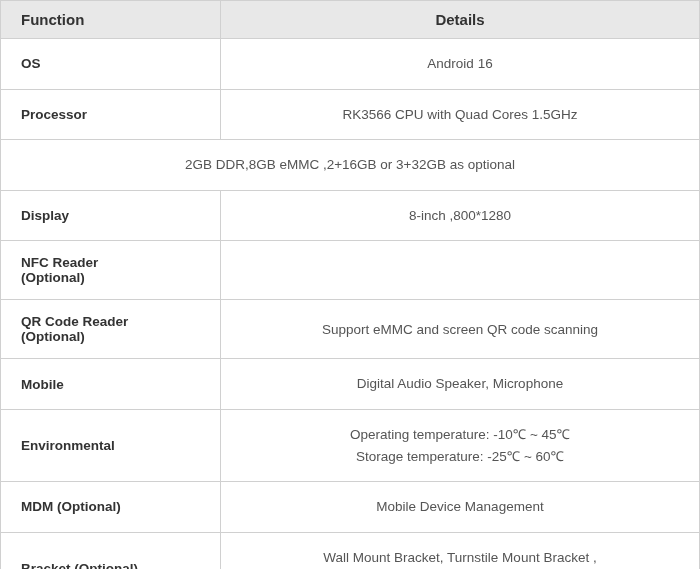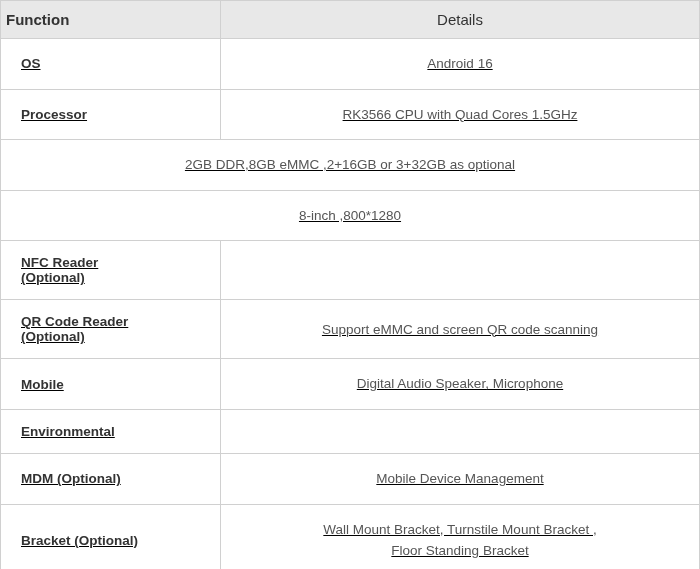--- a/index.html
+++ b/index.html
@@ -22,40 +22,39 @@
 
     .table-header {
       display: flex;
       background-color: #e8e8e8;
       border-bottom: 1px solid #d0d0d0;
     }
 
     .header-function {
       width: 220px;
       min-width: 220px;
-      padding: 10px 5px;
+      padding: 10px 20px;
       font-weight: bold;
       font-size: 15px;
       color: #333;
       border-right: 1px solid #d0d0d0;
     }
 
     .header-details {
       flex: 1;
       padding: 10px 20px;
-      font-weight: normal;
+      font-weight: bold;
       font-size: 15px;
       color: #333;
       text-align: center;
     }
 
     .table-row {
       display: flex;
       border-bottom: 1px solid #d0d0d0;
-      text-decoration: underline;
     }
 
     .table-row:last-child {
       border-bottom: none;
     }
 
     .row-function {
       width: 220px;
       min-width: 220px;
       padding: 14px 20px;
@@ -93,37 +92,40 @@
         <div class="row-details" style="white-space: pre-line;">Android 16</div>
       </div>
       <div class="table-row">
         <div class="row-function" style="white-space: pre-line;">Processor</div>
         <div class="row-details" style="white-space: pre-line;">RK3566 CPU with Quad Cores 1.5GHz</div>
       </div>
       <div class="table-row">
         <div class="row-details" style="white-space: pre-line;">2GB DDR,8GB eMMC ,2+16GB or 3+32GB as optional</div>
       </div>
       <div class="table-row">
+        <div class="row-function" style="white-space: pre-line;">Display</div>
         <div class="row-details" style="white-space: pre-line;">8-inch ,800*1280</div>
       </div>
       <div class="table-row">
         <div class="row-function" style="white-space: pre-line;">NFC Reader
 (Optional)</div>
       </div>
       <div class="table-row">
         <div class="row-function" style="white-space: pre-line;">QR Code Reader
 (Optional)</div>
         <div class="row-details" style="white-space: pre-line;">Support eMMC and screen QR code scanning</div>
       </div>
       <div class="table-row">
         <div class="row-function" style="white-space: pre-line;">Mobile</div>
         <div class="row-details" style="white-space: pre-line;">Digital Audio Speaker, Microphone</div>
       </div>
       <div class="table-row">
         <div class="row-function" style="white-space: pre-line;">Environmental</div>
+        <div class="row-details" style="white-space: pre-line;">Operating temperature: -10℃ ~ 45℃
+Storage temperature: -25℃ ~ 60℃</div>
       </div>
       <div class="table-row">
         <div class="row-function" style="white-space: pre-line;">MDM (Optional)</div>
         <div class="row-details" style="white-space: pre-line;"> Mobile Device Management</div>
       </div>
       <div class="table-row">
         <div class="row-function" style="white-space: pre-line;">Bracket (Optional)</div>
         <div class="row-details" style="white-space: pre-line;">Wall Mount Bracket, Turnstile Mount Bracket ,
 Floor Standing Bracket</div>
       </div>

